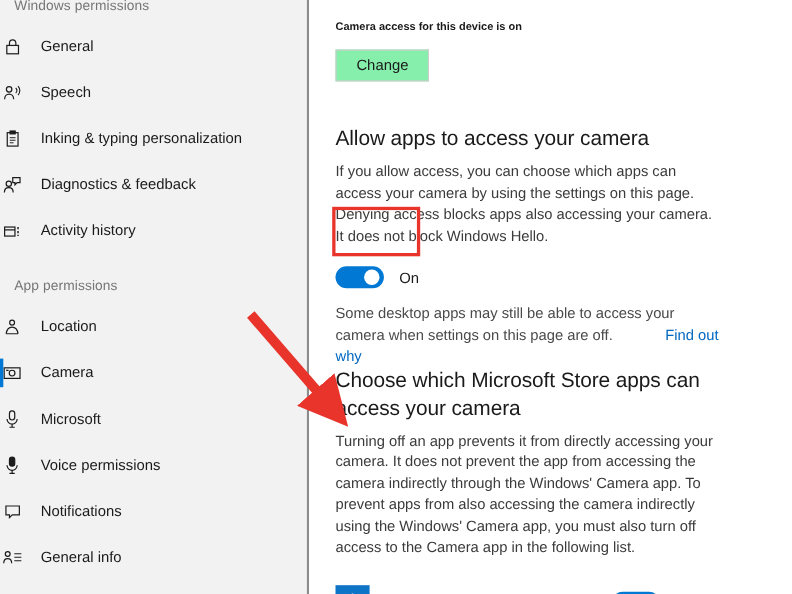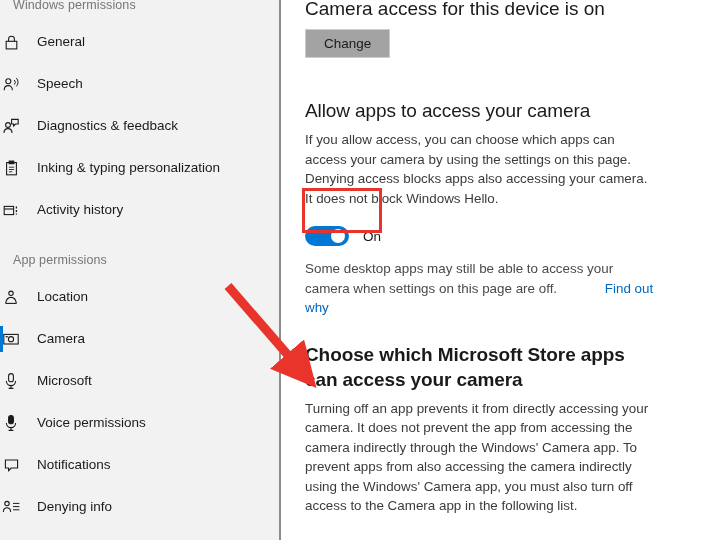--- a/index.html
+++ b/index.html
@@ -97,48 +97,49 @@
     position: relative;
     flex: 1 1 auto;
     height: 540px;
     background: #ffffff;
     padding-left: 24px;
     padding-right: 12px;
     overflow: hidden;
   }
 
   .device-status {
-    font-size: 19px;
+    font-size: 10px;
     color: #1a1a1a;
     line-height: 18px;
-    margin-top: 0px;
+    margin-top: 16px;
+    font-weight: bold;
   }
 
   .change-btn {
     margin-top: 11px;
-    background: #a3a3a3;
+    background: #86efac;
     border: 1px solid #cccccc;
     color: #1a1a1a;
     font-family: "Liberation Sans", sans-serif;
     font-size: 13.5px;
     height: 29px;
     min-width: 80px;
     padding: 0 18px;
     cursor: pointer;
   }
 
   .section-title {
     font-size: 19px;
     font-weight: normal;
     color: #1a1a1a;
     line-height: 25px;
     letter-spacing: -0.1px;
   }
   .section-title.first { margin-top: 40px; }
-  .section-title.second { margin-top: 24px; max-width: 372px; font-weight: bold; }
+  .section-title.second { max-width: 372px; }
 
   .body-text {
     font-size: 13.4px;
     color: #3b3b3b;
     line-height: 19.5px;
     max-width: 396px;
     margin-top: 7px;
   }
   .body-text.muted { color: #4a4a4a; }
 
@@ -257,44 +258,44 @@
             <path d="M12.3 4.0 a3.3 3.3 0 0 1 0 4.6" stroke-width="1"></path>
             <path d="M14.4 2.2 a6 6 0 0 1 0 8.2" stroke-width="1"></path>
           </svg>
         </span>
         <span class="nav-label">Speech</span>
       </li>
 
       <li class="nav-item">
         <span class="accent"></span>
         <span class="nav-icon">
+          <svg width="15" height="17" viewBox="0 0 15 17" fill="none" stroke="#1c1c1c" stroke-width="1.1">
+            <rect x="2.6" y="2.6" width="9.8" height="12.2"></rect>
+            <rect x="5.2" y="1.1" width="4.6" height="2.6" fill="#1c1c1c"></rect>
+            <path d="M4.9 7.2 h5.2 M4.9 9.5 h5.2 M4.9 11.8 h3.4" stroke-width="0.9"></path>
+          </svg>
+        </span>
+        <span class="nav-label">Inking &amp; typing personalization</span>
+      </li>
+
+      <li class="nav-item">
+        <span class="accent"></span>
+        <span class="nav-icon">
           <svg width="18" height="17" viewBox="0 0 18 17" fill="none" stroke="#1c1c1c" stroke-width="1.1">
             <circle cx="6.0" cy="7.0" r="2.4"></circle>
             <path d="M2.0 15.0 c0-2.8 1.8-4.4 4.0-4.4 s4.0 1.6 4.0 4.4"></path>
             <path d="M9.6 1.4 h6.6 v4.6 h-2.6 l-2.0 2.0 v-2.0 h-2.0 z"></path>
           </svg>
         </span>
         <span class="nav-label">Diagnostics &amp; feedback</span>
       </li>
 
       <li class="nav-item">
         <span class="accent"></span>
         <span class="nav-icon">
-          <svg width="15" height="17" viewBox="0 0 15 17" fill="none" stroke="#1c1c1c" stroke-width="1.1">
-            <rect x="2.6" y="2.6" width="9.8" height="12.2"></rect>
-            <rect x="5.2" y="1.1" width="4.6" height="2.6" fill="#1c1c1c"></rect>
-            <path d="M4.9 7.2 h5.2 M4.9 9.5 h5.2 M4.9 11.8 h3.4" stroke-width="0.9"></path>
-          </svg>
-        </span>
-        <span class="nav-label">Inking &amp; typing personalization</span>
-      </li>
-
-      <li class="nav-item">
-        <span class="accent"></span>
-        <span class="nav-icon">
           <svg width="18" height="17" viewBox="0 0 18 17" fill="none" stroke="#1c1c1c" stroke-width="1.1">
             <rect x="2.2" y="4.4" width="9.4" height="8.2"></rect>
             <path d="M2.2 7.0 h9.4"></path>
             <path d="M14.4 4.4 v2.0 M14.4 8.0 v2.0 M14.4 11.4 v1.2" stroke-width="1.3"></path>
           </svg>
         </span>
         <span class="nav-label">Activity history</span>
       </li>
     </ul>
 
@@ -362,21 +363,21 @@
 
       <li class="nav-item">
         <span class="accent"></span>
         <span class="nav-icon">
           <svg width="19" height="16" viewBox="0 0 19 16" fill="none" stroke="#1c1c1c" stroke-width="1.1">
             <circle cx="5.0" cy="4.6" r="2.2"></circle>
             <path d="M1.4 13.0 c0-2.6 1.6-4.2 3.6-4.2 s3.6 1.6 3.6 4.2"></path>
             <path d="M11.0 4.4 h6.4 M11.0 7.6 h6.4 M11.0 10.8 h6.4" stroke-width="1"></path>
           </svg>
         </span>
-        <span class="nav-label">Denying info</span>
+        <span class="nav-label">General info</span>
       </li>
     </ul>
 
     <div class="pane-divider"></div>
   </nav>
 
   <main class="main">
 
     <div class="device-status">Camera access for this device is on</div>
 

